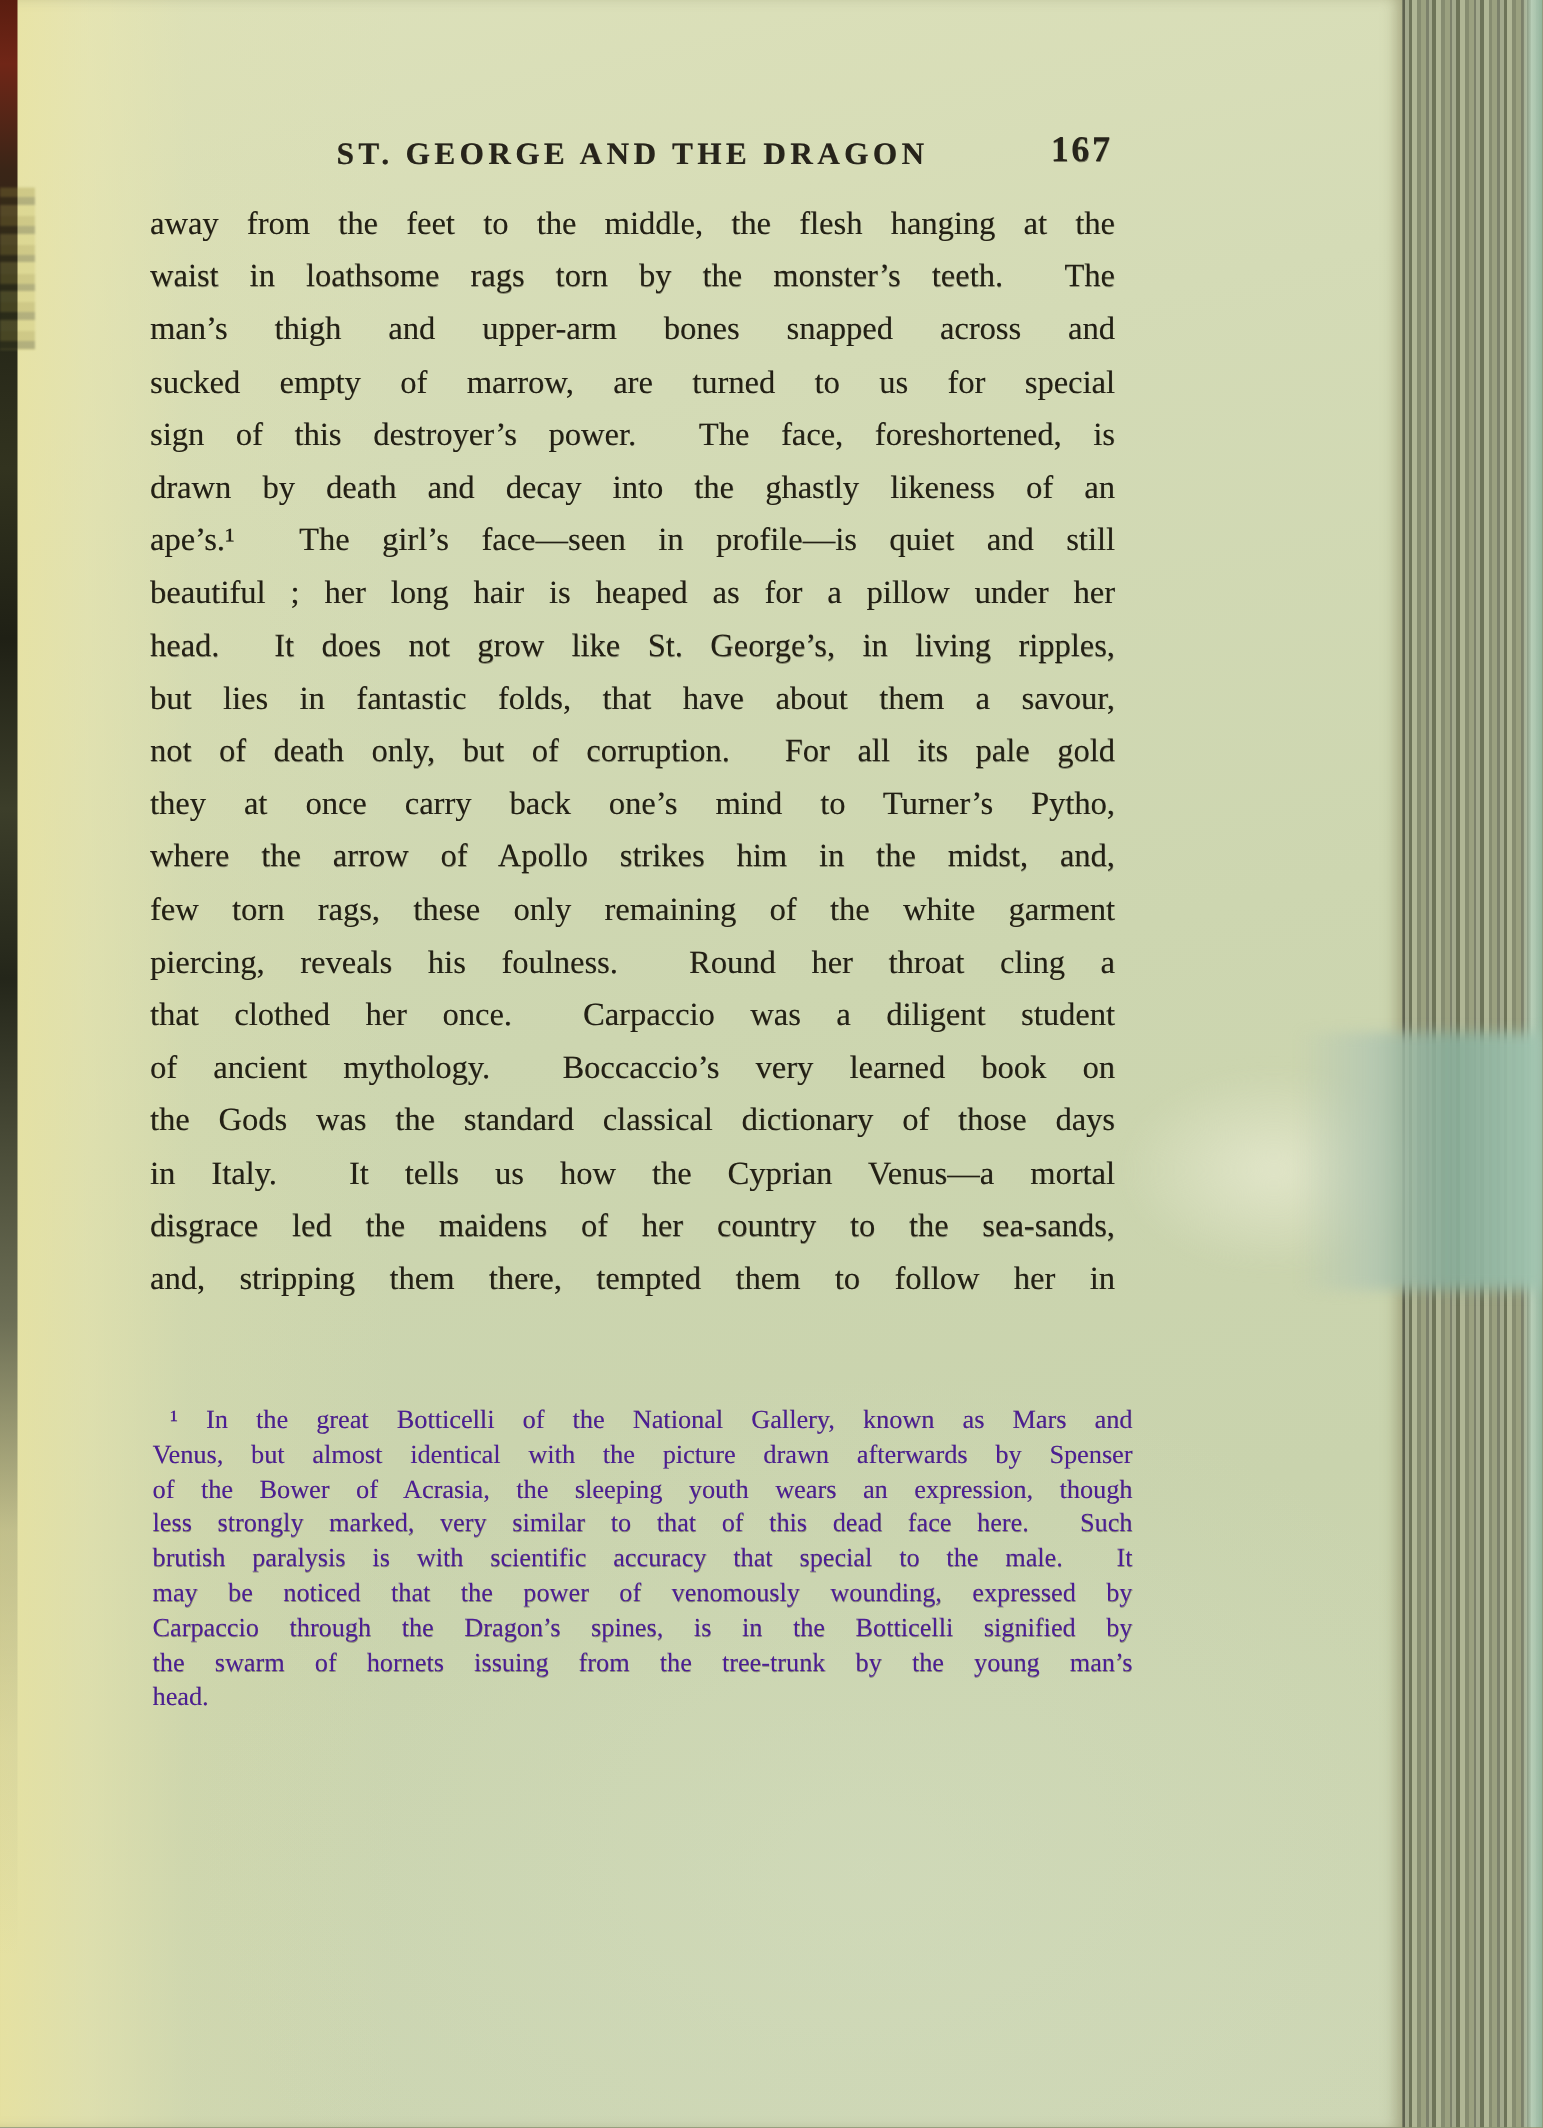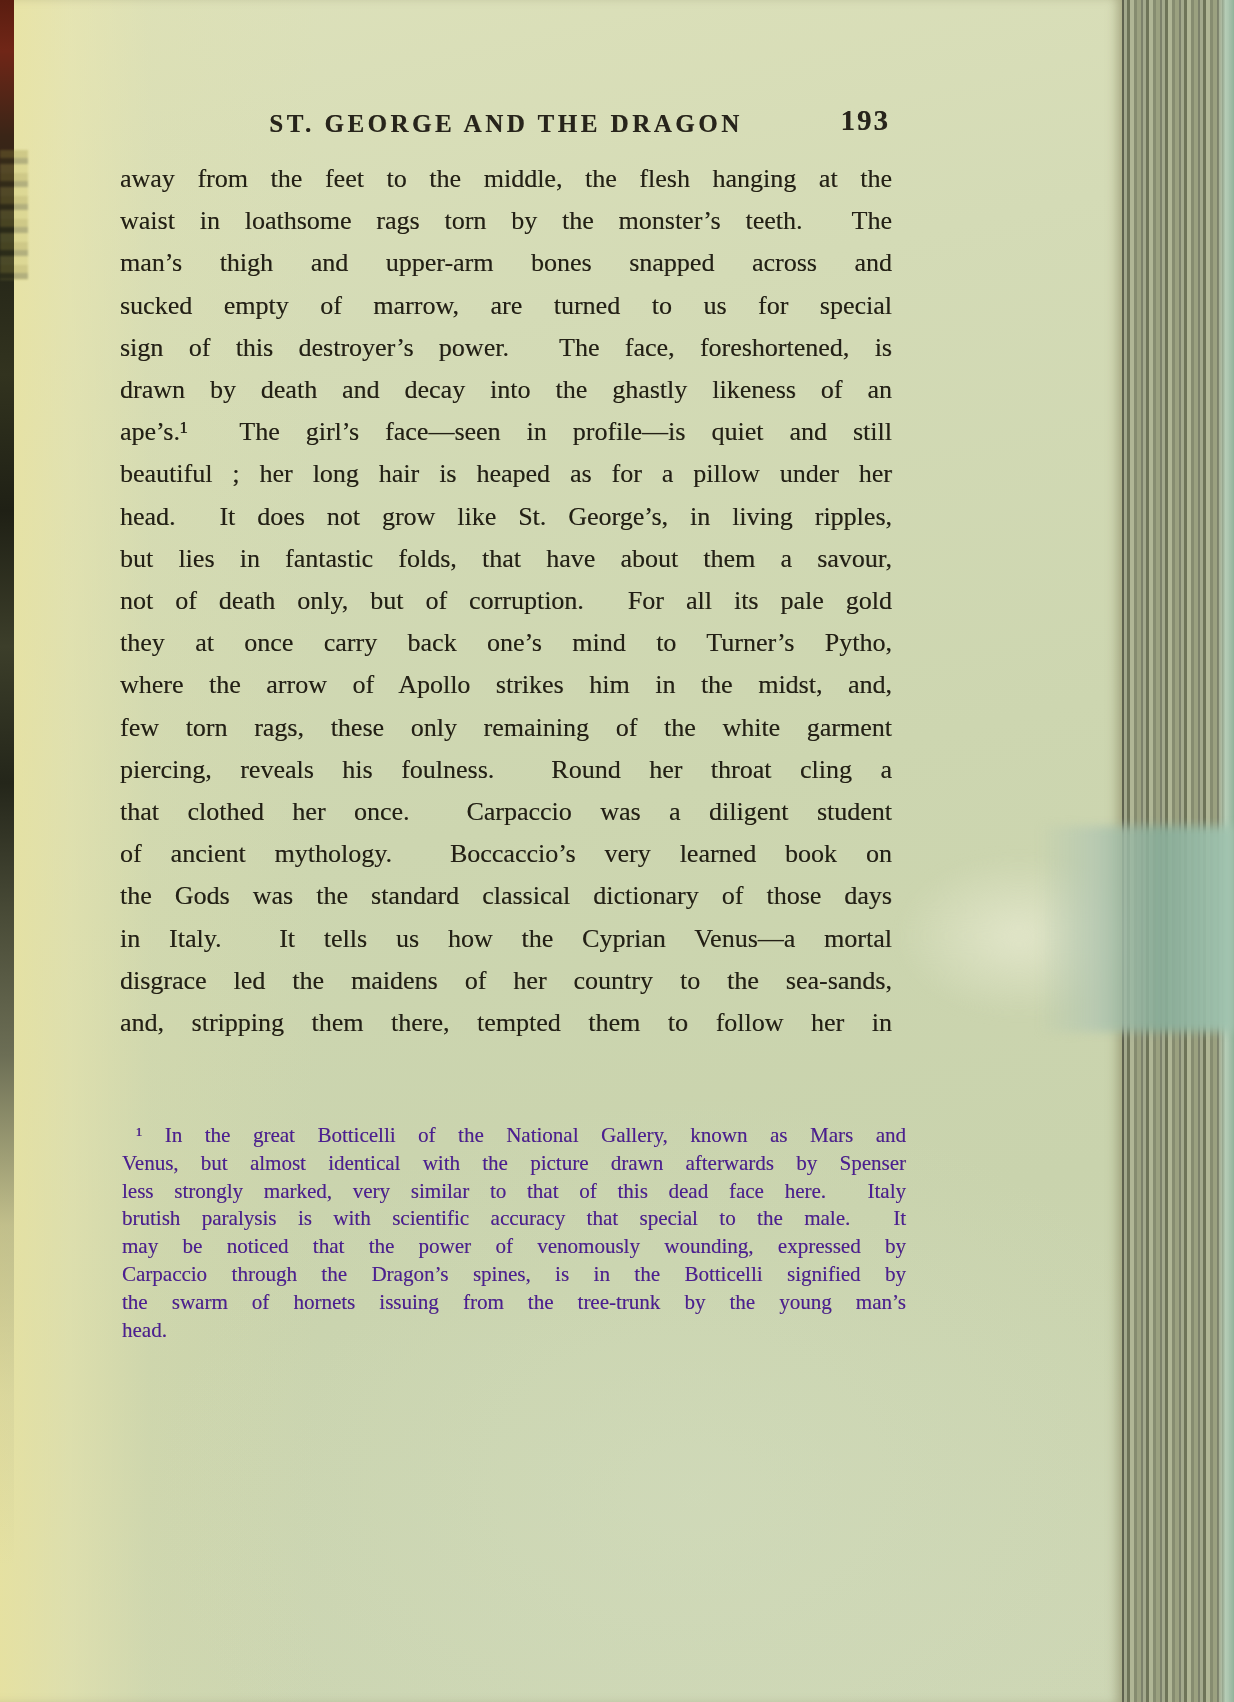--- a/index.html
+++ b/index.html
@@ -86,21 +86,21 @@
 
   <div class="paper"></div>
   <div class="gutter"></div>
   <div class="gutter-bands"></div>
   <div class="fore-edge"></div>
   <div class="light-streak"></div>
   <div class="blur-band"></div>
 
   <div class="header">
     <div class="title">ST. GEORGE AND THE DRAGON</div>
-    <div class="pagenum">193</div>
+    <div class="pagenum">167</div>
   </div>
 
   <div class="bodytext">
     <div class="line">away from the feet to the middle, the flesh hanging at the</div>
     <div class="line">waist in loathsome rags torn by the monster’s teeth.  The</div>
     <div class="line">man’s thigh and upper-arm bones snapped across and</div>
     <div class="line">sucked empty of marrow, are turned to us for special</div>
     <div class="line">sign of this destroyer’s power.  The face, foreshortened, is</div>
     <div class="line">drawn by death and decay into the ghastly likeness of an</div>
     <div class="line">ape’s.¹  The girl’s face—seen in profile—is quiet and still</div>
@@ -116,21 +116,22 @@
     <div class="line">of ancient mythology.  Boccaccio’s very learned book on</div>
     <div class="line">the Gods was the standard classical dictionary of those days</div>
     <div class="line">in Italy.  It tells us how the Cyprian Venus—a mortal</div>
     <div class="line">disgrace led the maidens of her country to the sea-sands,</div>
     <div class="line">and, stripping them there, tempted them to follow her in</div>
   </div>
 
   <div class="footnote">
     <div class="line first">¹ In the great Botticelli of the National Gallery, known as Mars and</div>
     <div class="line">Venus, but almost identical with the picture drawn afterwards by Spenser</div>
-    <div class="line">less strongly marked, very similar to that of this dead face here.  Italy</div>
+    <div class="line">of the Bower of Acrasia, the sleeping youth wears an expression, though</div>
+    <div class="line">less strongly marked, very similar to that of this dead face here.  Such</div>
     <div class="line">brutish paralysis is with scientific accuracy that special to the male.  It</div>
     <div class="line">may be noticed that the power of venomously wounding, expressed by</div>
     <div class="line">Carpaccio through the Dragon’s spines, is in the Botticelli signified by</div>
     <div class="line">the swarm of hornets issuing from the tree-trunk by the young man’s</div>
     <div class="line last">head.</div>
   </div>
 
 </div>
 
 </body></html>

